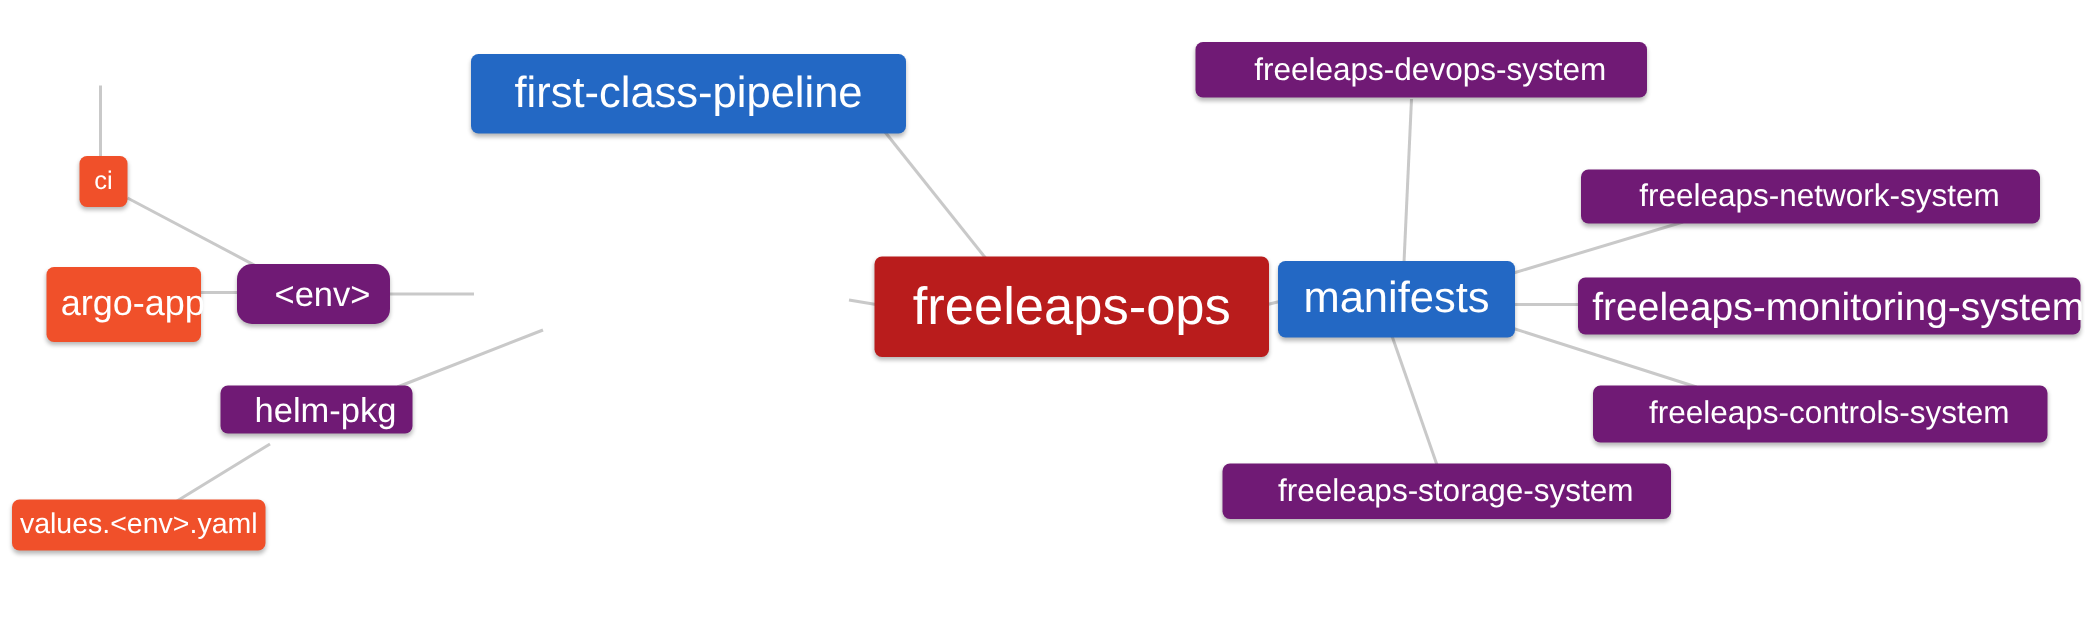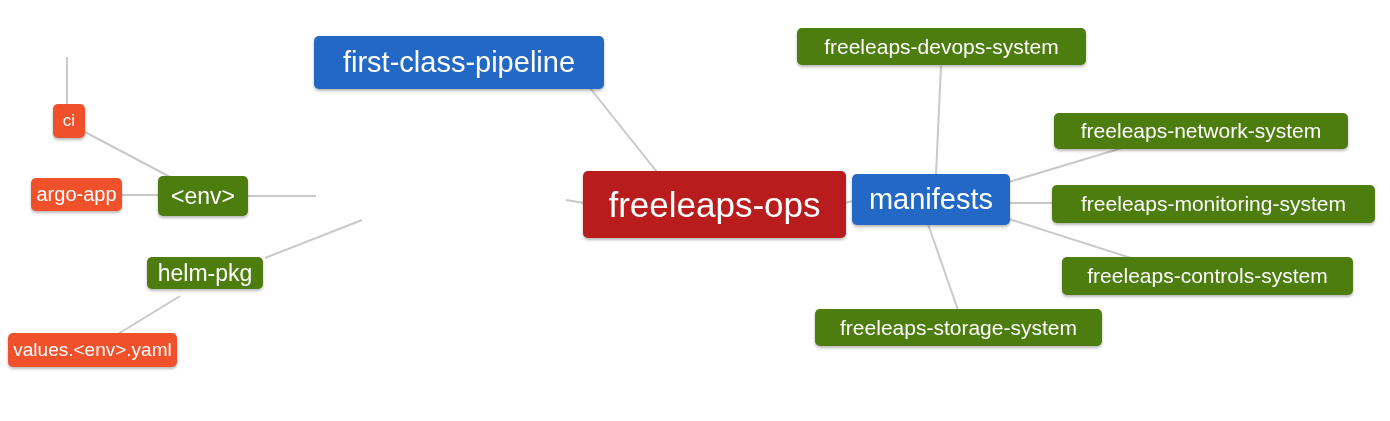--- a/index.html
+++ b/index.html
@@ -32,38 +32,38 @@
     align-items: center;
     justify-content: center;
     color: #ffffff;
     white-space: nowrap;
     border-radius: 5px;
     box-shadow: 0 2px 3px rgba(0,0,0,0.28);
     cursor: pointer;
     user-select: none;
   }
   .c-blue   { background: #2368C4; }
-  .c-green  { background: #4d7c0f; }
+  .c-green  { background: #701a75; padding-left: 12px; }
   .c-orange { background: #F7A521; }
   .c-red    { background: #F0502A; }
   .c-dark   { background: #b91c1c; }
 
   #n-jenkinsfile { left: 21px;   top: 27px;  width: 93px;  height: 30px; font-size: 15px; }
   #n-ci          { left: 53px;   top: 104px; width: 32px;  height: 34px; font-size: 17px; }
-  #n-argo-app    { left: 31px;   top: 178px; width: 91px;  height: 33px; font-size: 20px; }
-  #n-env         { left: 158px;  top: 176px; width: 90px;  height: 40px; font-size: 23px; }
+  #n-argo-app    { left: 31px;   top: 178px; width: 91px;  height: 50px; font-size: 24px; padding-left: 12px; }
+  #n-env         { left: 158px;  top: 176px; width: 90px;  height: 40px; font-size: 23px; border-radius: 10px; }
   #n-helm-pkg    { left: 147px;  top: 257px; width: 116px; height: 32px; font-size: 23px; }
   #n-values      { left: 8px;    top: 333px; width: 169px; height: 34px; font-size: 19px; }
   #n-fcp         { left: 314px;  top: 36px;  width: 290px; height: 53px; font-size: 29px; }
   #n-service     { left: 316px;  top: 171px; width: 250px; height: 51px; font-size: 29px; }
   #n-ops         { left: 583px;  top: 171px; width: 263px; height: 67px; font-size: 35px; }
   #n-manifests   { left: 852px;  top: 174px; width: 158px; height: 51px; font-size: 29px; }
   #n-devops      { left: 797px;  top: 28px;  width: 289px; height: 37px; font-size: 21px; }
   #n-network     { left: 1054px; top: 113px; width: 294px; height: 36px; font-size: 21px; }
-  #n-monitoring  { left: 1052px; top: 185px; width: 323px; height: 38px; font-size: 21px; }
+  #n-monitoring  { left: 1052px; top: 185px; width: 323px; height: 38px; font-size: 26px; }
   #n-controls    { left: 1062px; top: 257px; width: 291px; height: 38px; font-size: 21px; }
   #n-storage     { left: 815px;  top: 309px; width: 287px; height: 37px; font-size: 21px; }
 </style>
 </head>
 <body>
 
 <div id="canvas">
 
   <svg id="edges" width="1390" height="421">
     <line x1="67" y1="57" x2="67" y2="105"></line>

